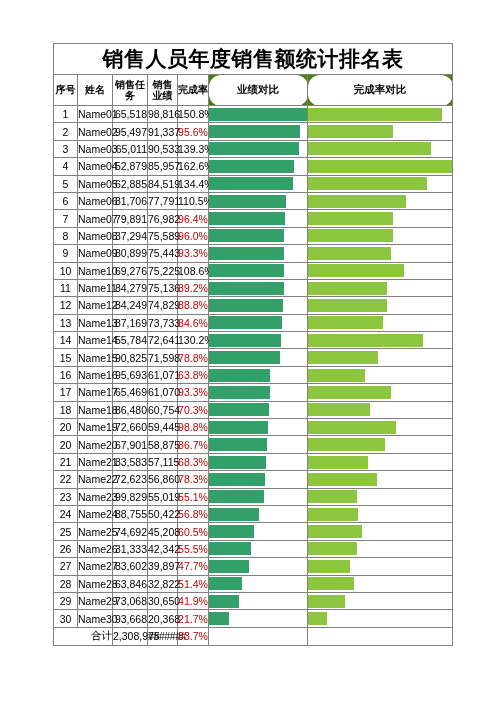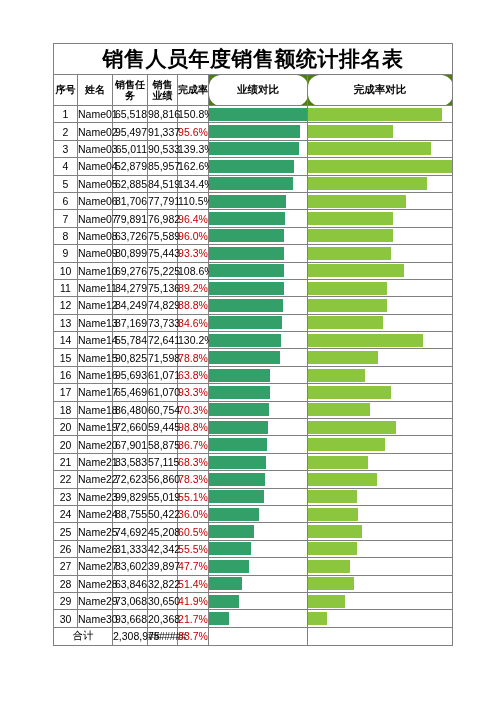--- a/index.html
+++ b/index.html
@@ -102,21 +102,21 @@
   .bar.rate { background: #8cc63e; }
 
   
   tr.total td {
     height: 18px;
     font-size: 10.5px;
     color: #000000;
     text-align: center;
     vertical-align: middle;
   }
-  tr.total td.label { text-align: center; }
+  tr.total td.label { text-align: right; }
   tr.total td.pct { color: #c00000; }
   tr.total td.hash { letter-spacing: -0.4px; }
 
   
   .footnotes {
     position: absolute;
     left: 53px;
     top: 661px;
     width: 399px;
     height: 16px;
@@ -256,21 +256,21 @@
             <td class="c-bar">
               <span class="bar perf" style="width: 77.9%; background: rgb(51, 160, 106);"></span>
             </td>
             <td class="c-bar">
               <span class="bar rate" style="width: 59.29%; background: rgb(140, 198, 62);"></span>
             </td>
           </tr>
           <tr class="datarow">
             <td class="c-idx">8</td>
             <td class="c-name">Name08</td>
-            <td class="c-num">63,726</td>
+            <td class="c-num">37,294</td>
             <td class="c-num">75,589</td>
             <td class="c-pct low">96.0%</td>
             <td class="c-bar">
               <span class="bar perf" style="width: 76.49%; background: rgb(51, 160, 106);"></span>
             </td>
             <td class="c-bar">
               <span class="bar rate" style="width: 59.04%; background: rgb(140, 198, 62);"></span>
             </td>
           </tr>
           <tr class="datarow">
@@ -466,21 +466,21 @@
             </td>
             <td class="c-bar">
               <span class="bar rate" style="width: 33.89%; background: rgb(140, 198, 62);"></span>
             </td>
           </tr>
           <tr class="datarow">
             <td class="c-idx">24</td>
             <td class="c-name">Name24</td>
             <td class="c-num">88,755</td>
             <td class="c-num">50,422</td>
-            <td class="c-pct low">36.0%</td>
+            <td class="c-pct low">56.8%</td>
             <td class="c-bar">
               <span class="bar perf" style="width: 51.03%; background: rgb(51, 160, 106);"></span>
             </td>
             <td class="c-bar">
               <span class="bar rate" style="width: 34.93%; background: rgb(140, 198, 62);"></span>
             </td>
           </tr>
           <tr class="datarow">
             <td class="c-idx">25</td>
             <td class="c-name">Name25</td>

